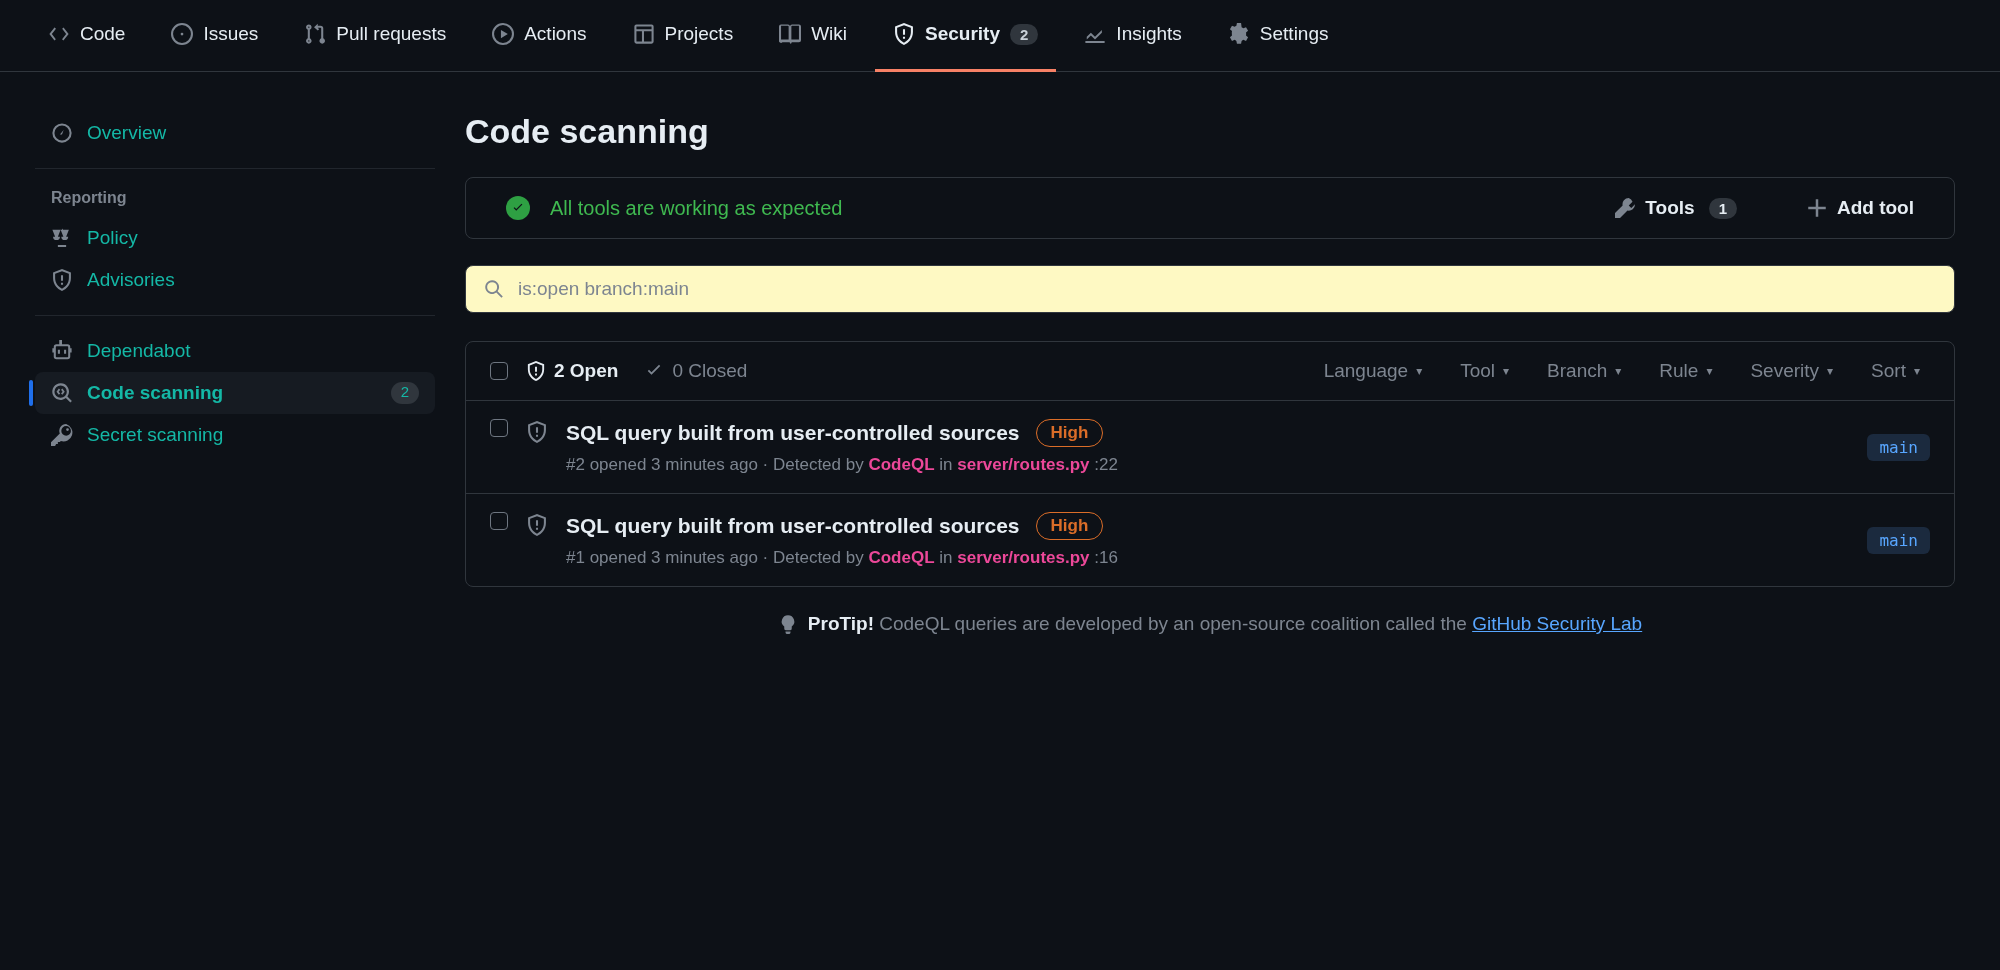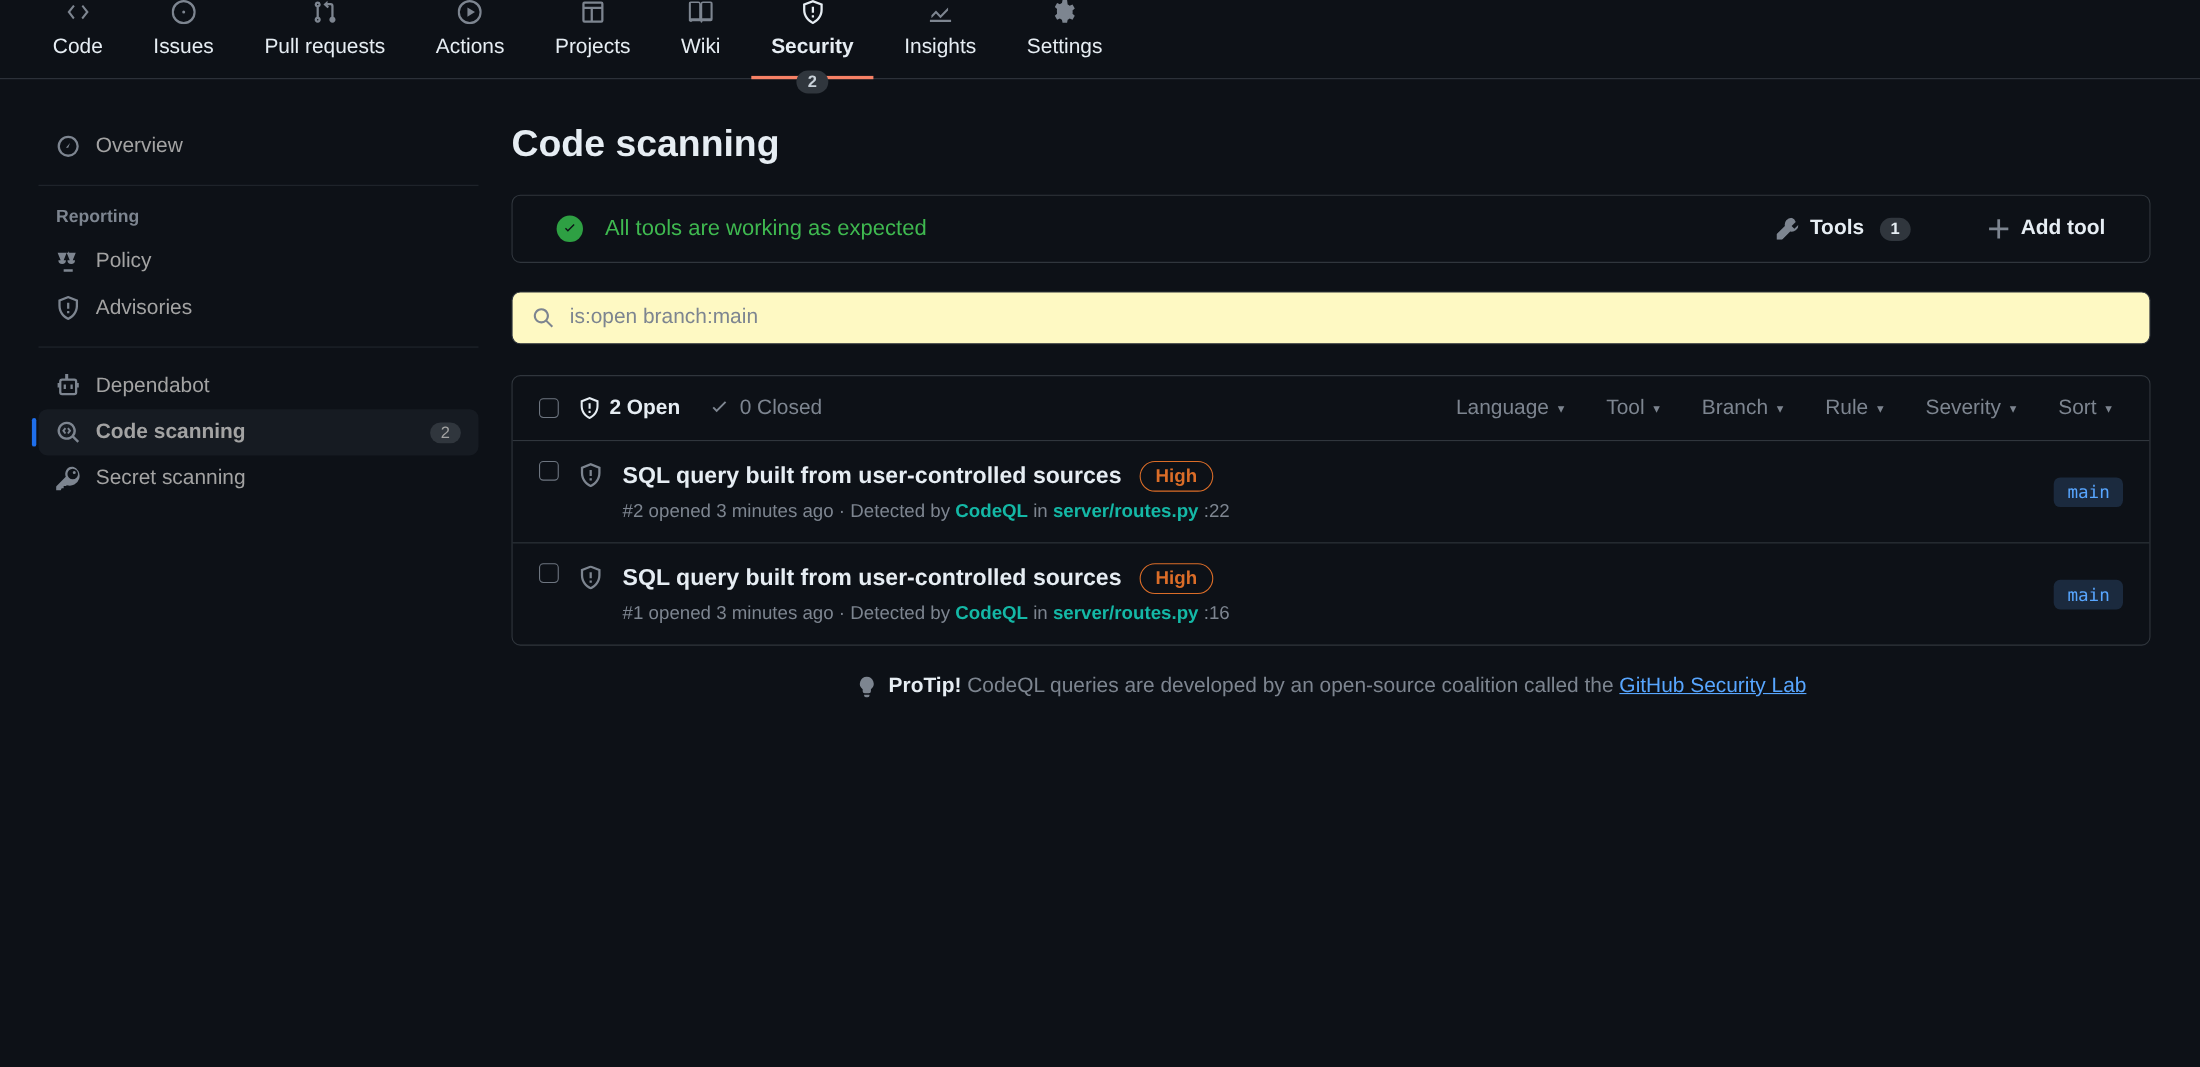--- a/index.html
+++ b/index.html
@@ -24,41 +24,40 @@
   .top-tab {
     display: flex;
     align-items: center;
     gap: 10px;
     padding: 0 18px;
     height: 72px;
     color: #e6edf3;
     font-size: 19px;
     cursor: pointer;
     border-bottom: 3px solid transparent;
-    flex-direction: column;
   }
   .top-tab.active { border-bottom-color: #f78166; font-weight:600;}
   .top-tab .badge {
     background: #30363d;
     border-radius: 999px;
     font-size: 15px;
     padding: 2px 10px;
     color:#c9d1d9;
   }
   .icon { display:inline-flex; align-items:center; justify-content:center; }
   .icon svg { fill: currentColor; }
   .top-tab .icon { color:#7d8590; width:22px; height:22px;}
   .top-tab.active .icon{ color:#e6edf3;}
   
   .content { display:flex; padding: 40px 45px 0 35px; gap: 30px;}
   .sidebar { width: 400px; flex-shrink:0;}
   .side-item {
-    display:flex; align-items:center; gap:14px;
+    display:flex; gap:14px;
     padding: 10px 16px; border-radius:8px; cursor:pointer;
-    font-size:19px; color:#a3a3a3;
+    font-size:19px; color:#14b8a6;
   }
   .side-item .icon{ width:22px; height:22px; color:#7d8590;}
   .side-item.active{ background:#161b22; font-weight:600; position:relative;}
   .side-item.active::before{
     content:""; position:absolute; left:-6px; top:8px; bottom:8px; width:4px;
     background:#1f6feb; border-radius:4px;
   }
   .side-item .count{
     margin-left:auto; background:#30363d; border-radius:999px;
     font-size:15px; padding:1px 10px; font-weight:500;
@@ -109,21 +108,21 @@
   }
   .alert-row:last-child{ border-bottom:none;}
   .alert-main{ flex:1; min-width:0;}
   .alert-title-line{ display:flex; align-items:center; gap:16px;}
   .alert-title{ font-size:21px; font-weight:700;text-align:right;}
   .sev-badge{
     border:1.5px solid #db6d28; color:#db6d28; border-radius:999px;
     padding:3px 14px; font-size:17px; font-weight:600;
   }
   .alert-meta{ color:#7d8590; font-size:17px; margin-top:8px;}
-  .alert-meta b{ color:#14b8a6; font-weight:600;}
+  .alert-meta b{ color:#ec4899; font-weight:600;}
   .branch-pill{
     background:#1b2a3e; color:#58a6ff; border-radius:6px; padding:4px 12px;
     font-family: ui-monospace, SFMono-Regular, Menlo, monospace; font-size:16px;
     align-self:center;
   }
   .shield-icon{ color:#7d8590; width:22px; height:22px; margin-top:2px;}
   
   .protip{
     text-align:center; color:#7d8590; font-size:19px; margin-top:26px;
     display:flex; justify-content:center; align-items:center; gap:10px;

